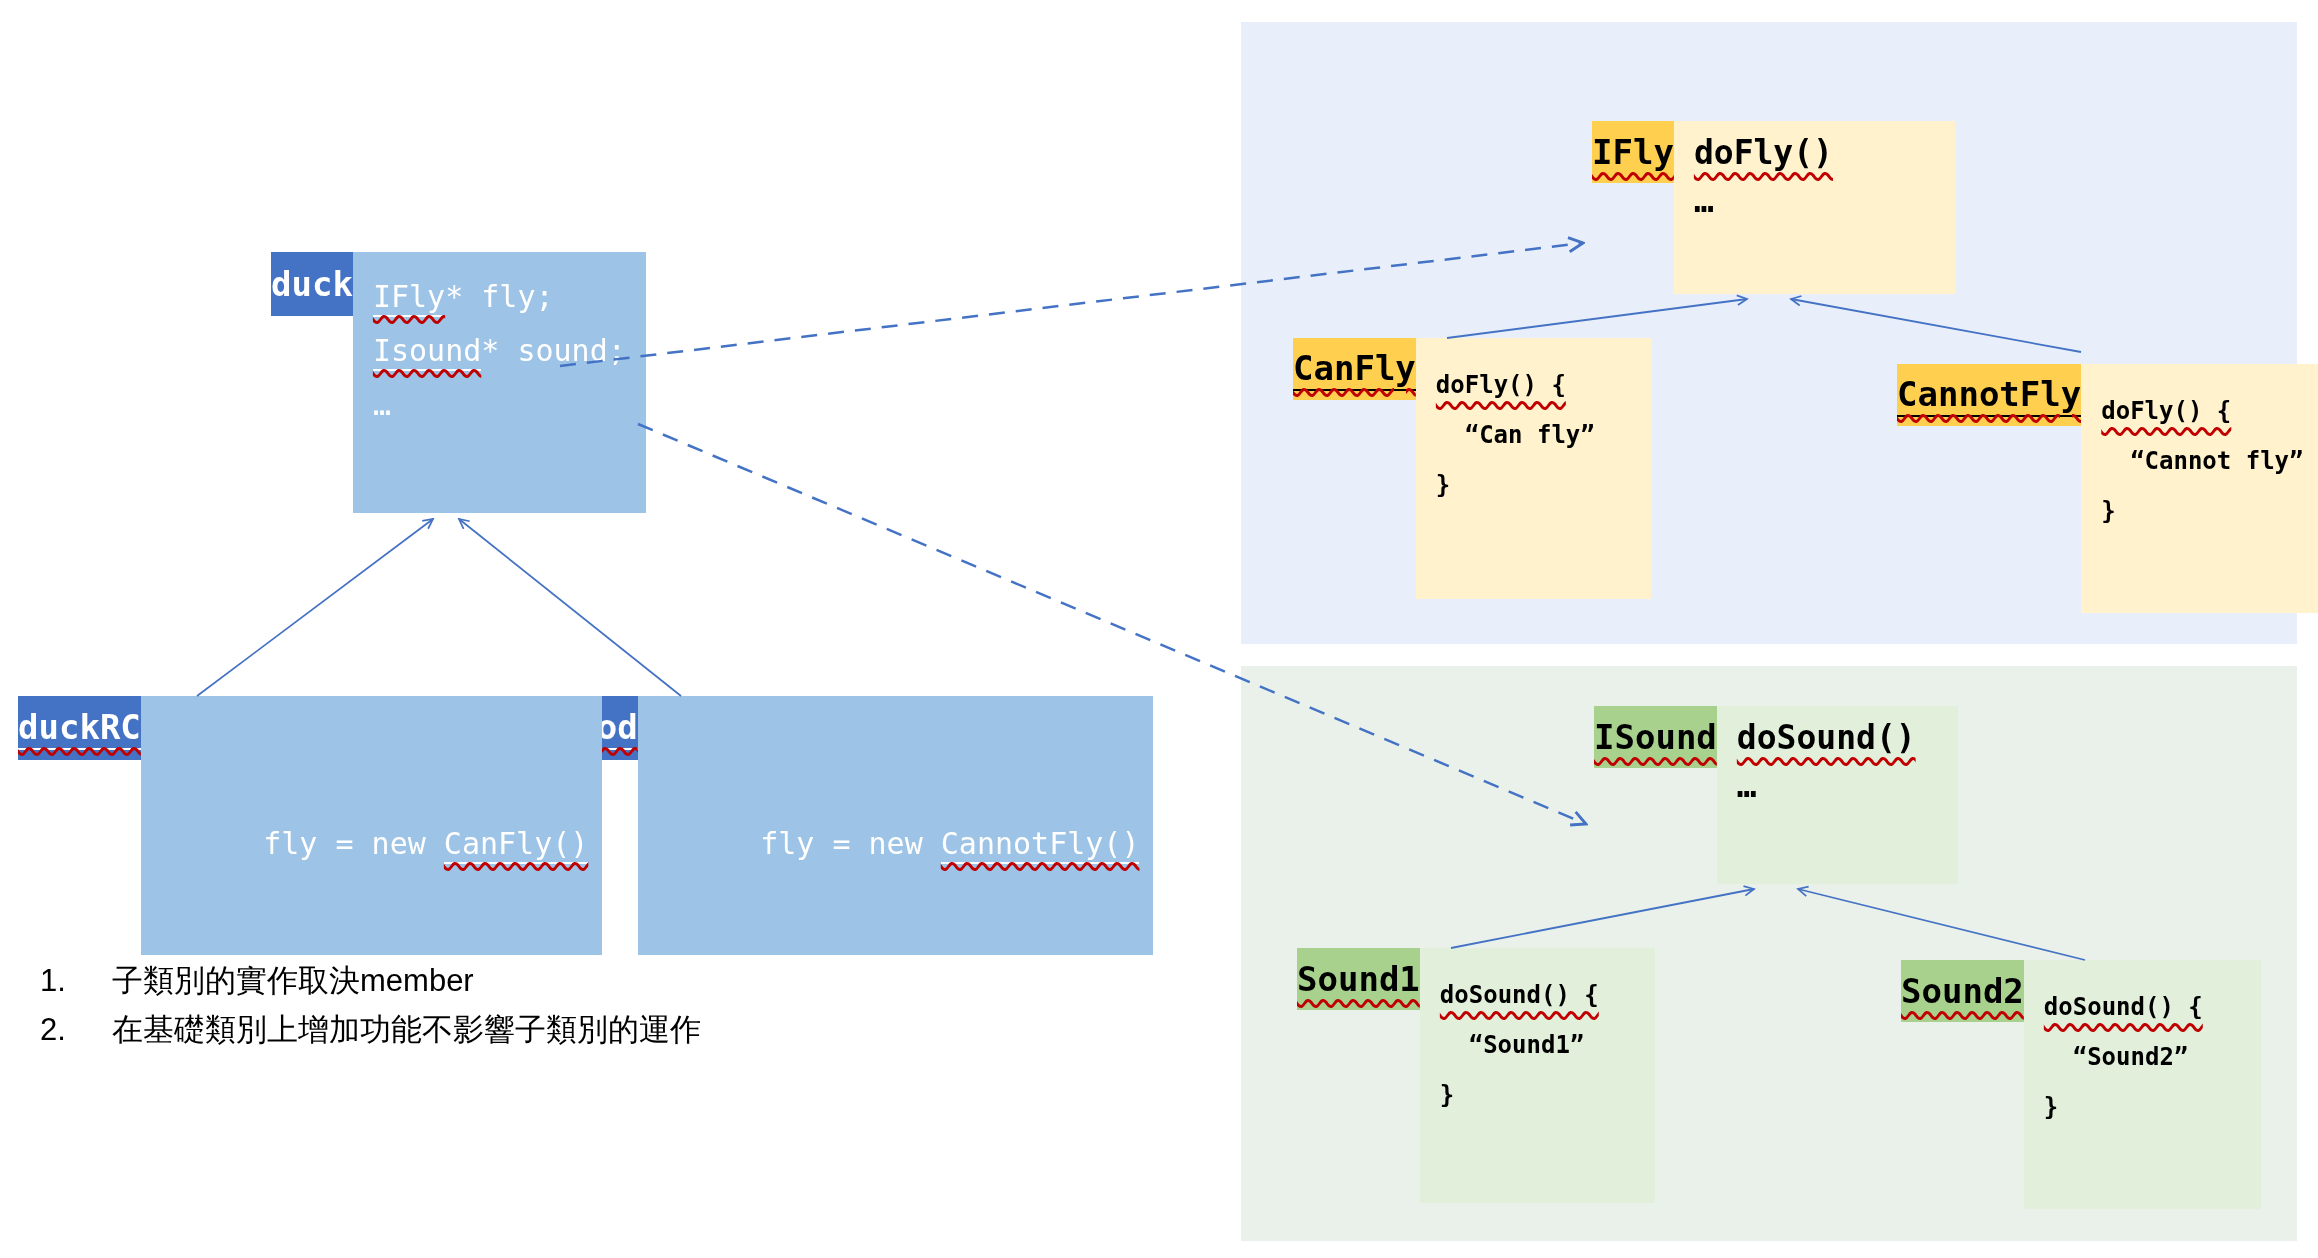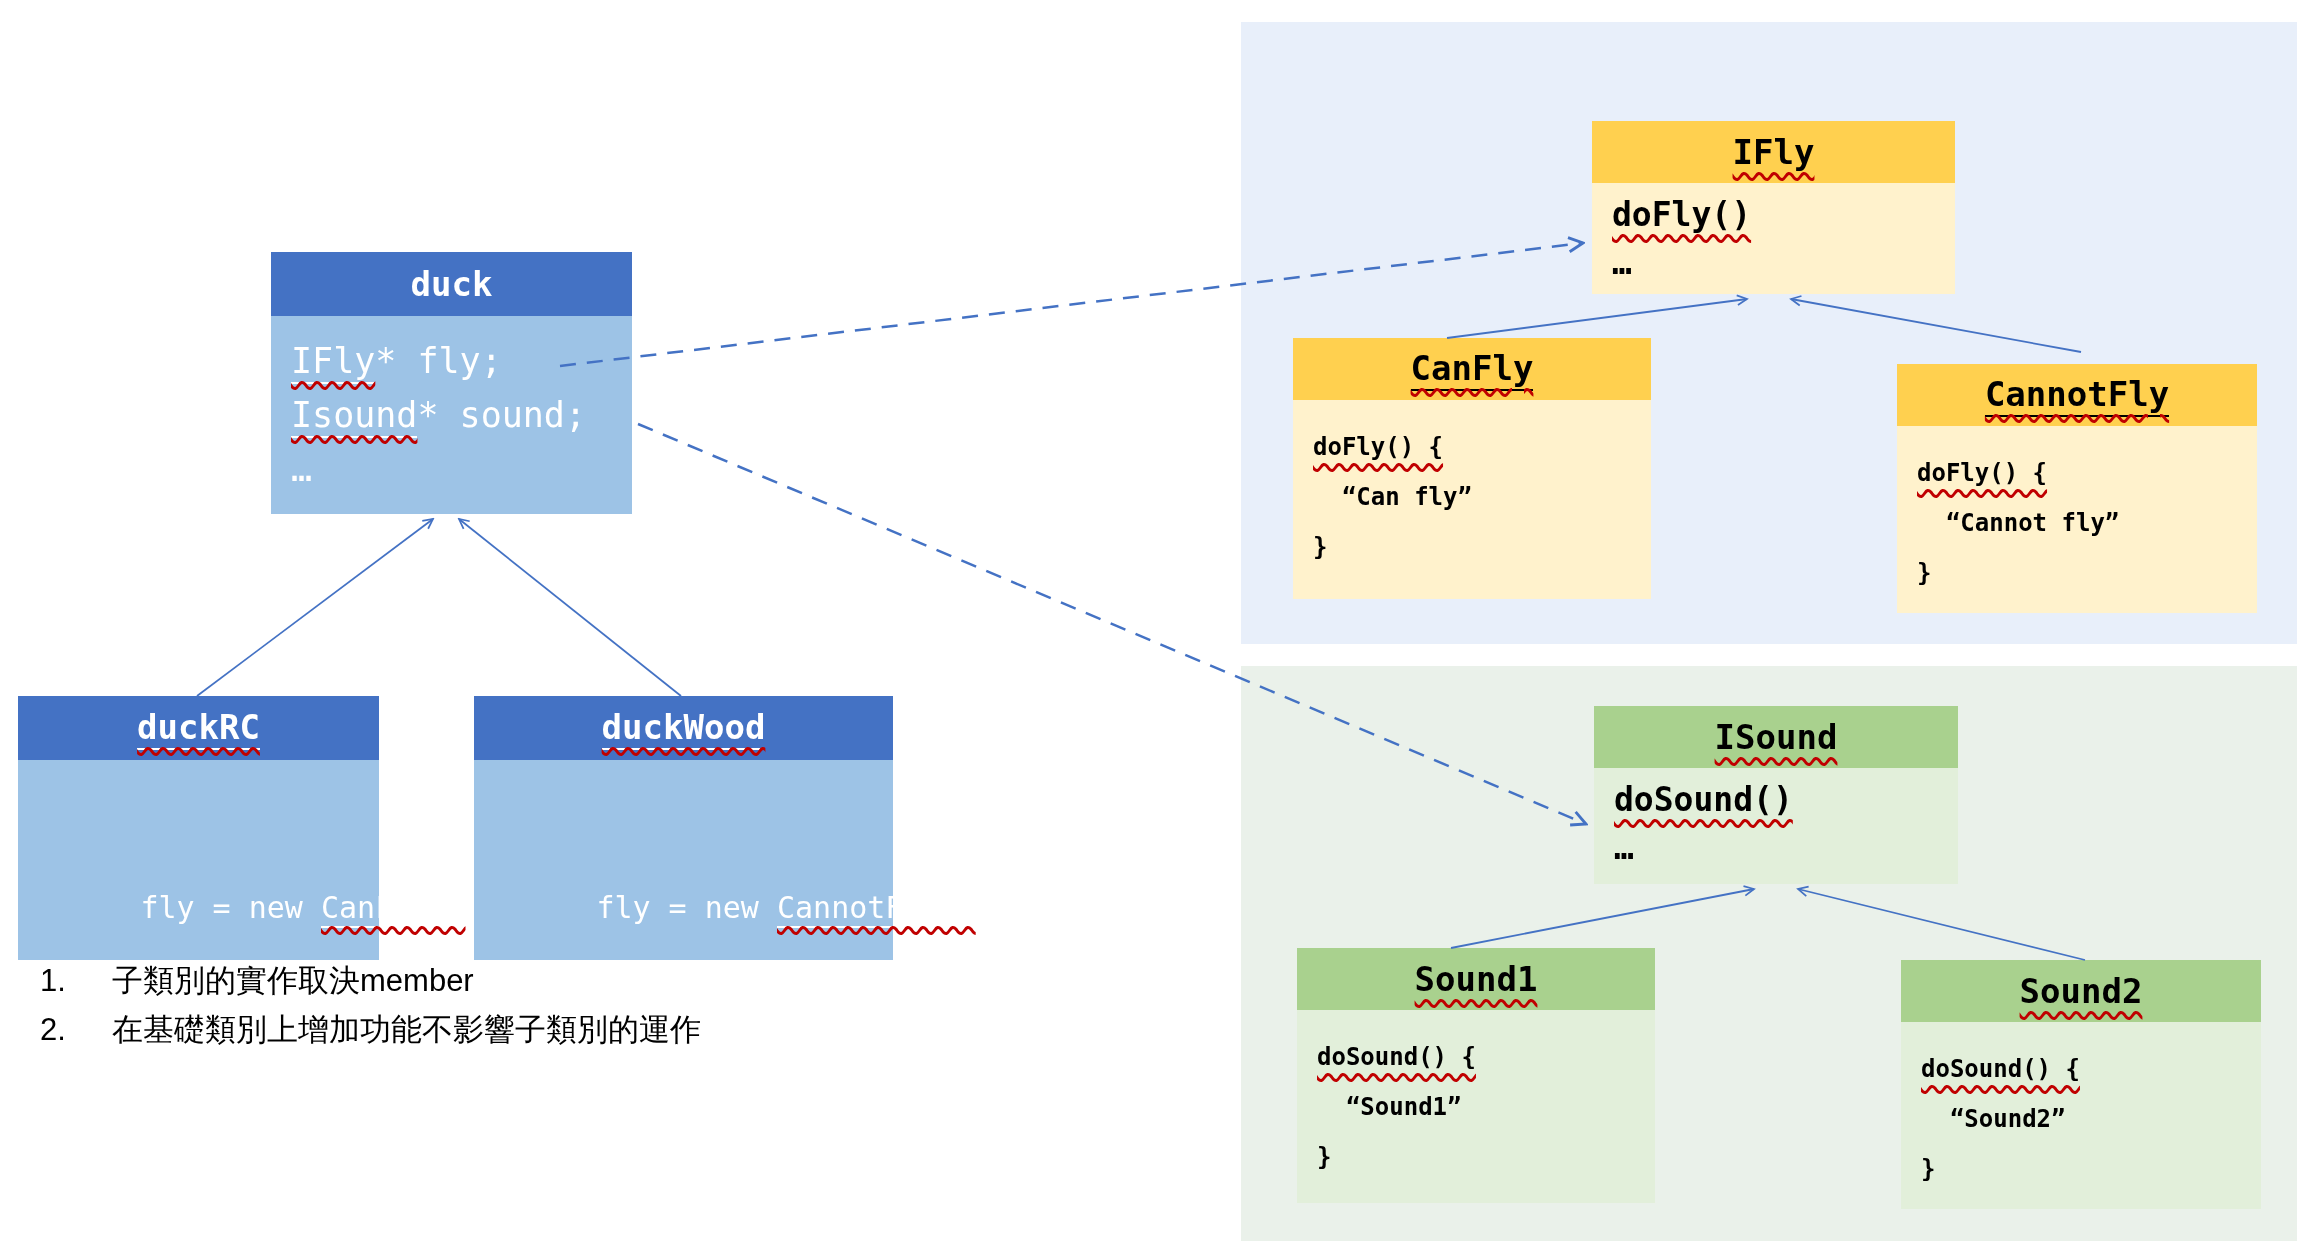--- a/index.html
+++ b/index.html
@@ -9,42 +9,42 @@
 
   .canvas {
     position:relative; width:2318px; height:1258px; background:#ffffff; overflow:hidden;
   }
 
   .panel { position:absolute; z-index:1; }
   .panel-fly   { left:1241px; top:22px;  width:1056px; height:622px; background:#E8EFFA; }
   .panel-sound { left:1241px; top:666px; width:1056px; height:575px; background:#EAF1EA; }
 
   .classbox {
-    position:absolute; z-index:10; display:flex; flex-direction:column;
+    position:absolute; z-index:10; display:flex; flex-direction:row;
     font-family:"DejaVu Sans Mono","Liberation Mono",monospace;
   }
   .box-header {
     display:flex; align-items:center; justify-content:center;
     font-weight:700; flex:0 0 auto;
   }
   .box-body { flex:1 1 auto; }
 
   
   .blue .box-header { background:#4472C4; color:#ffffff; font-size:34px; height:64px; }
   .blue .box-body   { background:#9DC3E6; color:#ffffff; }
 
   
   .yellow .box-header { background:#FFD04F; color:#000000; font-size:34px; height:62px; }
   .yellow .box-body   { background:#FFF2CC; color:#000000; font-weight:700; }
 
   
   .green .box-header { background:#A9D18E; color:#000000; font-size:34px; height:62px; }
   .green .box-body   { background:#E2EFDA; color:#000000; font-weight:700; }
 
-  .duck-body { padding:18px 20px; font-size:35px; }
+  .duck-body { padding:18px 20px; font-size:30px; }
   .duck-body .code-line { line-height:54px; white-space:pre; }
 
   .impl-body { padding:95px 14px 0 14px; font-size:30px; white-space:pre; }
 
   .iface-body { padding:8px 28px 0 20px; font-size:33px; }
   .iface-body .code-line { line-height:48px; white-space:pre; }
 
   .concrete-body { padding:22px 20px 0 20px; font-size:24px; }
   .concrete-body .code-line { line-height:50px; white-space:pre; }
   .code-line.indent { text-indent:2ch; }

